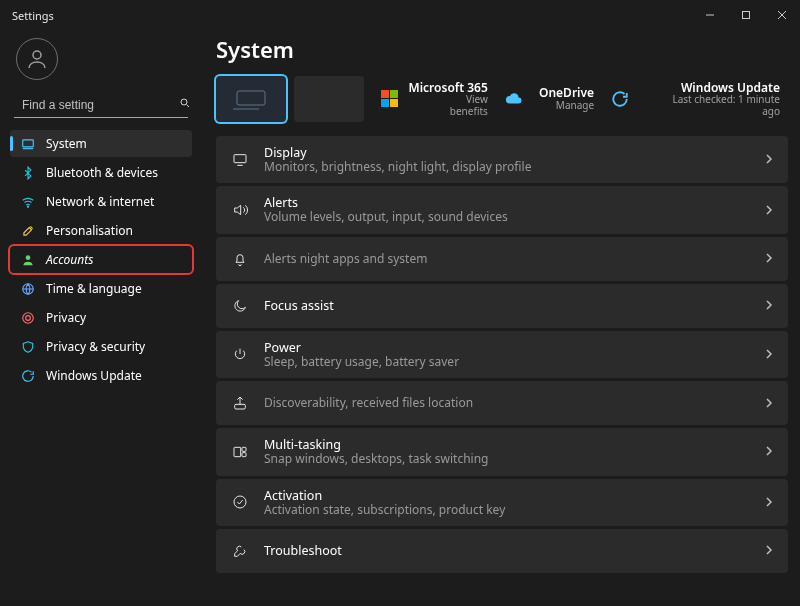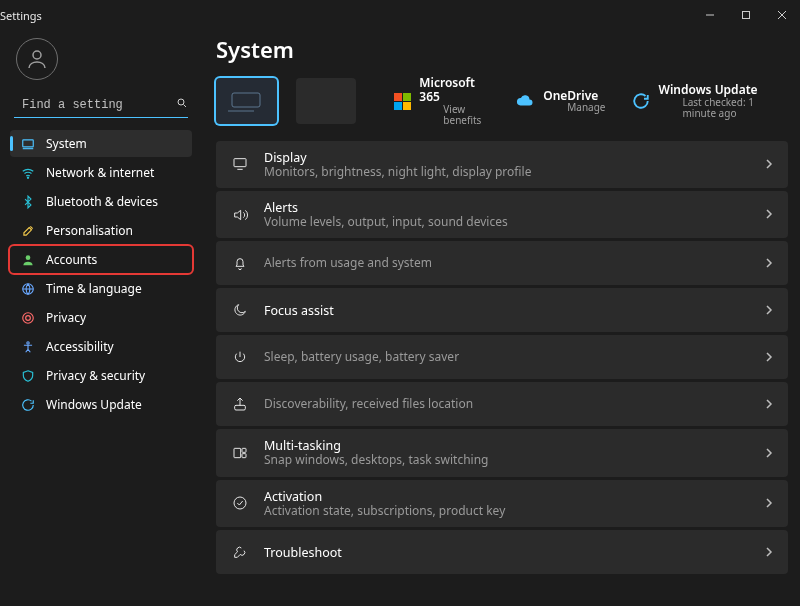--- a/index.html
+++ b/index.html
@@ -12,20 +12,21 @@
     color: #ffffff;
     overflow: hidden;
     font-size: 12px;
   }
 
   
   .titlebar {
     height: 30px;
     display: flex;
     align-items: center;
+    padding-left: 12px;
     font-size: 11px;
     color: #e8e8e8;
   }
   .titlebar .spacer { flex: 1; }
   .win-btn {
     width: 36px; height: 30px;
     display: flex; align-items: center; justify-content: center;
     color: #ccc;
   }
   .win-btn svg { width: 10px; height: 10px; }
@@ -60,21 +61,20 @@
     padding: 4px 6px;
     margin: 0 4px 10px 4px;
   }
   .search-row input {
     flex: 1;
     background: transparent;
     border: none;
     outline: none;
     color: #fff;
     font-size: 12px;
-    font-family: Liberation Mono, monospace;
   }
   .search-row input::placeholder { color: #c0c0c0; }
   .search-row .sicon { color: #d0d0d0; }
   .search-row .sicon svg { width: 12px; height: 12px; }
 
   .nav-item {
     display: flex;
     align-items: center;
     gap: 10px;
     height: 27px;
@@ -93,40 +93,42 @@
     content: "";
     position: absolute;
     left: 0; top: 6px;
     width: 3px; height: 15px;
     background: #4cc2ff;
     border-radius: 2px;
   }
   .nav-item.highlight {
     outline: 2px solid #e53935;
     outline-offset: 0;
+    font-style: italic;
   }
 
   
   .main {
     flex: 1;
     padding: 0 12px 0 16px;
     overflow-y: auto;
   }
   .main::-webkit-scrollbar { width: 0; }
   .page-title {
     font-size: 22px;
     font-weight: 600;
     margin: 4px 0 12px 0;
   }
 
   .hero {
     display: flex;
     align-items: center;
-    gap: 19px;
+    gap: 8px;
     margin-bottom: 14px;
+    text-align: right;
   }
   .thumb {
     width: 74px; height: 46px;
     border-radius: 4px;
   }
   .thumb.active { box-shadow: 0 0 0 2px #4cc2ff; background:#252b34; display:flex;align-items:center;justify-content:center;}
   .thumb.active svg{width:36px;height:24px;opacity:.55}
   .thumb.dim { background: #2b2b2b; }
   .hero-spacer { flex: 1; }
 
@@ -222,35 +224,35 @@
           <svg viewBox="0 0 24 24" fill="none" stroke="currentColor" stroke-width="2">
             <rect x="3" y="5" width="18" height="12" rx="1"></rect>
             <line x1="3" y1="20" x2="21" y2="20"></line>
           </svg>
         </span>
       <span>System</span>
     </div>
     <div class="nav-item">
       <span class="icon c-cyan">
           <svg viewBox="0 0 24 24" fill="none" stroke="currentColor" stroke-width="2">
+            <path d="M7 7l10 10-5 5V2l5 5L7 17"></path>
+          </svg>
+        </span>
+      <span>Bluetooth &amp; devices</span>
+    </div>
+    <div class="nav-item">
+      <span class="icon c-cyan">
+          <svg viewBox="0 0 24 24" fill="none" stroke="currentColor" stroke-width="2">
             <path d="M3 9a15 15 0 0 1 18 0"></path>
             <path d="M6 13a10 10 0 0 1 12 0"></path>
             <path d="M9 17a5 5 0 0 1 6 0"></path>
             <circle cx="12" cy="20" r="1"></circle>
           </svg>
         </span>
       <span>Network &amp; internet</span>
-    </div>
-    <div class="nav-item">
-      <span class="icon c-cyan">
-          <svg viewBox="0 0 24 24" fill="none" stroke="currentColor" stroke-width="2">
-            <path d="M7 7l10 10-5 5V2l5 5L7 17"></path>
-          </svg>
-        </span>
-      <span>Bluetooth &amp; devices</span>
     </div>
     <div class="nav-item">
       <span class="icon c-yellow">
           <svg viewBox="0 0 24 24" fill="none" stroke="currentColor" stroke-width="2">
             <path d="M14 6l4 4-9 9H5v-4z"></path>
             <path d="M16 4l4 4"></path>
           </svg>
         </span>
       <span>Personalisation</span>
     </div>
@@ -273,29 +275,20 @@
       <span>Time &amp; language</span>
     </div>
     <div class="nav-item">
       <span class="icon c-red">
           <svg viewBox="0 0 24 24" fill="none" stroke="currentColor" stroke-width="2">
             <circle cx="12" cy="12" r="9"></circle>
             <circle cx="12" cy="12" r="4"></circle>
           </svg>
         </span>
       <span>Privacy</span>
-    </div>
-    <div class="nav-item">
-      <span class="icon c-lblue">
-          <svg viewBox="0 0 24 24" fill="none" stroke="currentColor" stroke-width="2">
-            <circle cx="12" cy="5" r="2"></circle>
-            <path d="M5 9h14M12 9v7m-4 5 4-5 4 5"></path>
-          </svg>
-        </span>
-      <span>Accessibility</span>
     </div>
     <div class="nav-item">
       <span class="icon c-cyan">
           <svg viewBox="0 0 24 24" fill="none" stroke="currentColor" stroke-width="2">
             <path d="M12 3l8 3v5c0 5-3.5 8-8 10-4.5-2-8-5-8-10V6z"></path>
           </svg>
         </span>
       <span>Privacy &amp; security</span>
     </div>
     <div class="nav-item">
@@ -397,21 +390,21 @@
       </div>
 
       <div class="card">
         <span class="cicon">
             <svg viewBox="0 0 24 24" fill="none" stroke="currentColor" stroke-width="1.5">
               <path d="M6 17h12l-1.5-2V10a4.5 4.5 0 0 0-9 0v5z"></path>
               <path d="M10 20a2 2 0 0 0 4 0"></path>
             </svg>
           </span>
         <div class="texts">
-            <div class="cs">Alerts from usage and system</div>
+            <div class="cs">Alerts night apps and system</div>
           </div>
         <span class="chev"><svg viewBox="0 0 10 10" fill="none" stroke="currentColor" stroke-width="1.5">
               <path d="M3 1l4 4-4 4"></path>
             </svg></span>
       </div>
 
       <div class="card">
         <span class="cicon">
             <svg viewBox="0 0 24 24" fill="none" stroke="currentColor" stroke-width="1.5">
               <path d="M20 14A8 8 0 1 1 10 4a6 6 0 0 0 10 10z"></path>
@@ -426,20 +419,21 @@
       </div>
 
       <div class="card">
         <span class="cicon">
             <svg viewBox="0 0 24 24" fill="none" stroke="currentColor" stroke-width="1.5">
               <path d="M12 4v8"></path>
               <path d="M7 7a7 7 0 1 0 10 0"></path>
             </svg>
           </span>
         <div class="texts">
+            <div class="ct">Power</div>
             <div class="cs">Sleep, battery usage, battery saver</div>
           </div>
         <span class="chev"><svg viewBox="0 0 10 10" fill="none" stroke="currentColor" stroke-width="1.5">
               <path d="M3 1l4 4-4 4"></path>
             </svg></span>
       </div>
 
 
       <div class="card">
         <span class="cicon">

